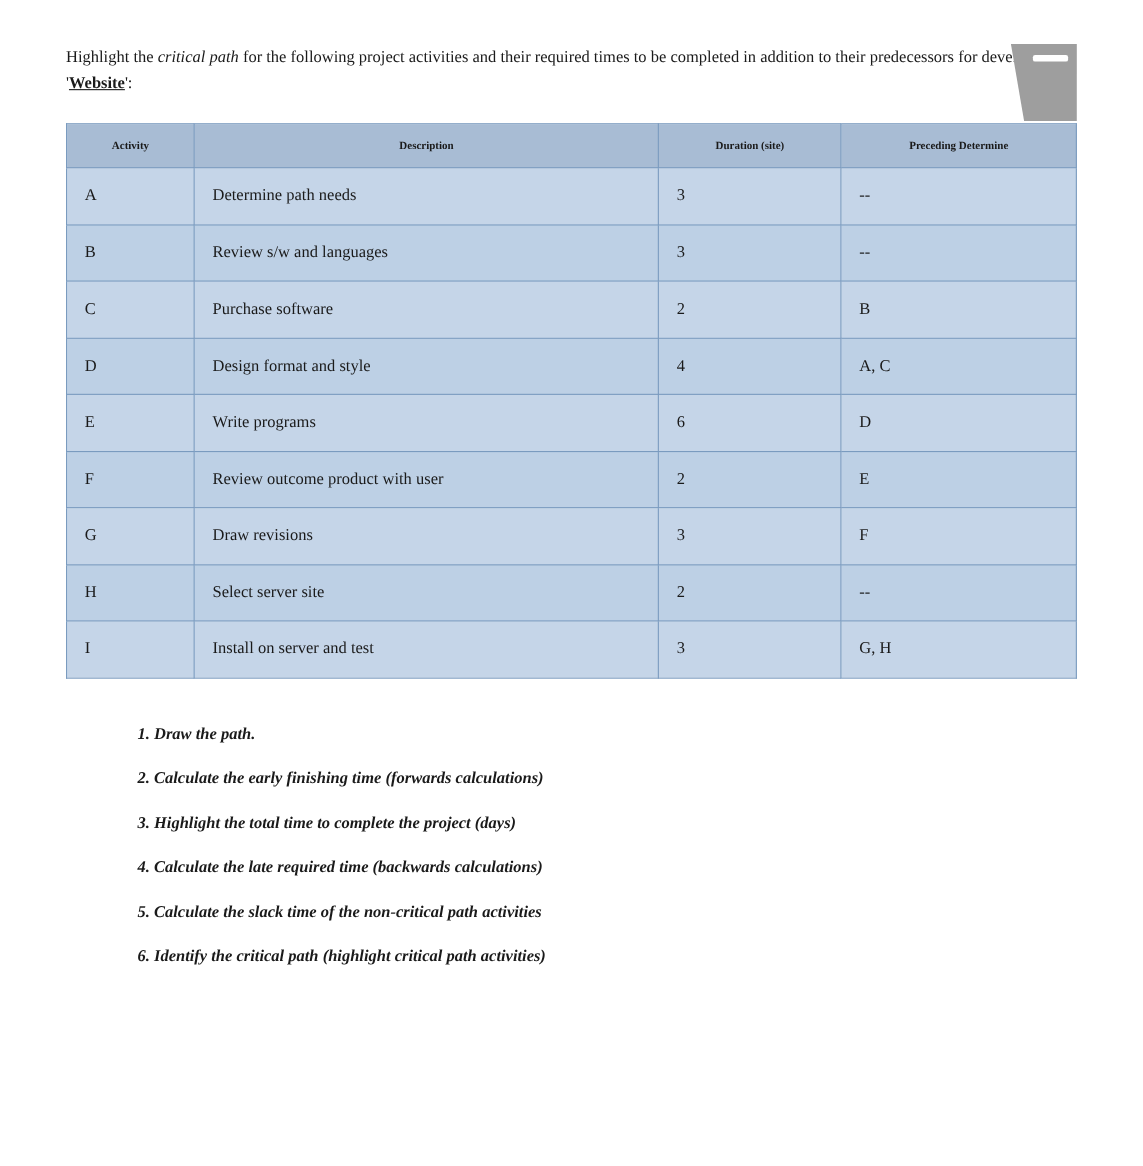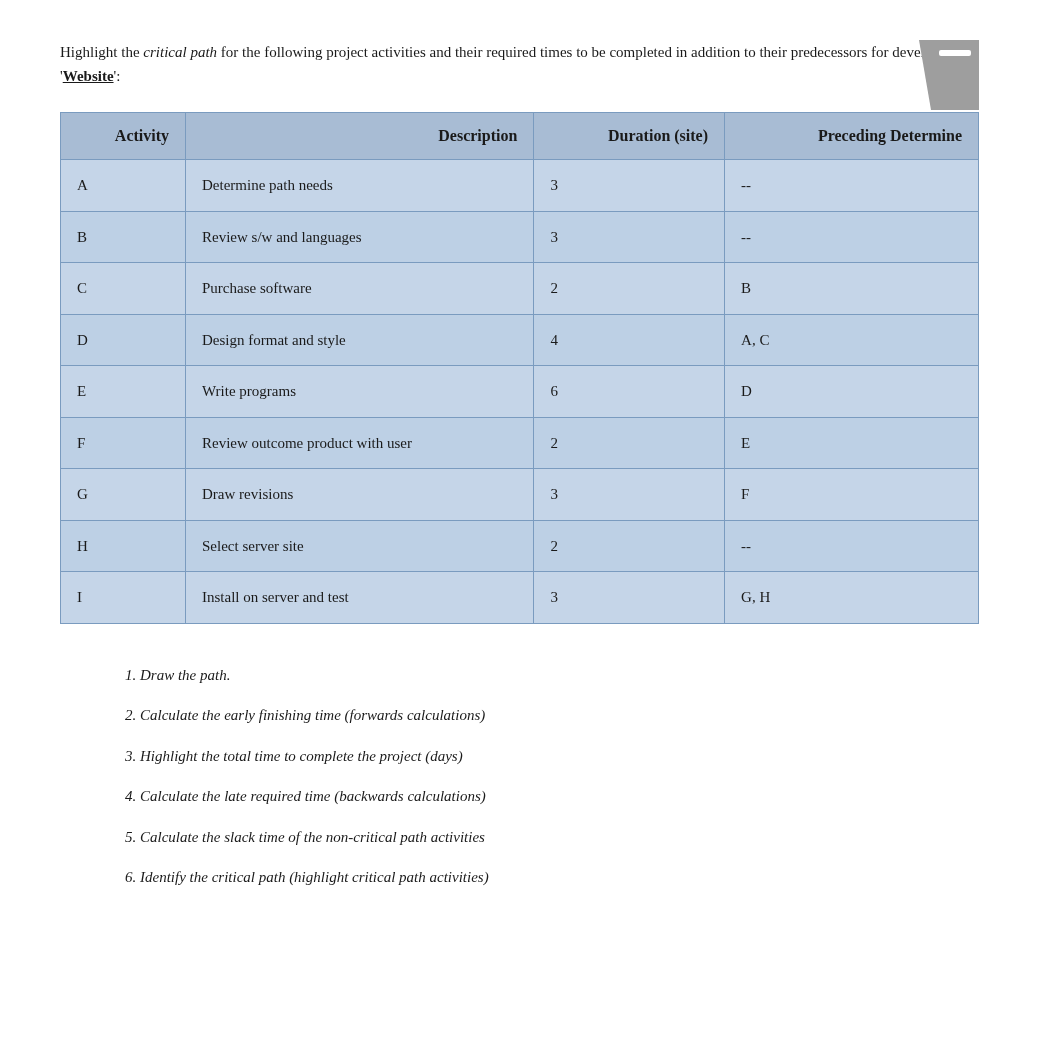--- a/index.html
+++ b/index.html
@@ -54,42 +54,43 @@
     
     table {
       width: 100%;
       border-collapse: collapse;
       margin-bottom: 40px;
     }
 
     th {
       background-color: #a8bcd4;
       font-weight: bold;
-      font-size: 16px;
-      text-align: right;
+      font-size: 10px;
+      text-align: center;
       padding: 14px 16px;
       border: 1px solid #7a9bbf;
     }
 
     td {
       background-color: #c5d5e8;
       padding: 14px 16px;
       border: 1px solid #7a9bbf;
       vertical-align: top;
       font-size: 15px;
       line-height: 1.5;
     }
 
     tr:nth-child(even) td {
       background-color: #bdd0e5;
     }
 
     
     .instructions {
       margin-left: 60px;
+      font-weight: bold;
     }
     .instructions ol {
       list-style: decimal;
       padding-left: 20px;
     }
     .instructions ol li {
       margin-bottom: 18px;
       font-style: italic;
       font-size: 15px;
       line-height: 1.5;

